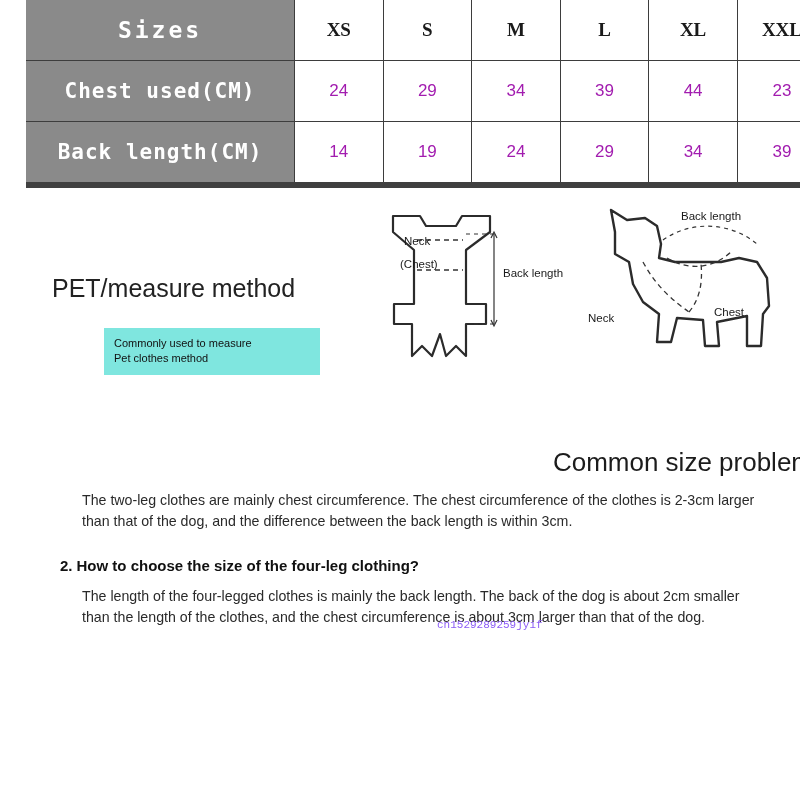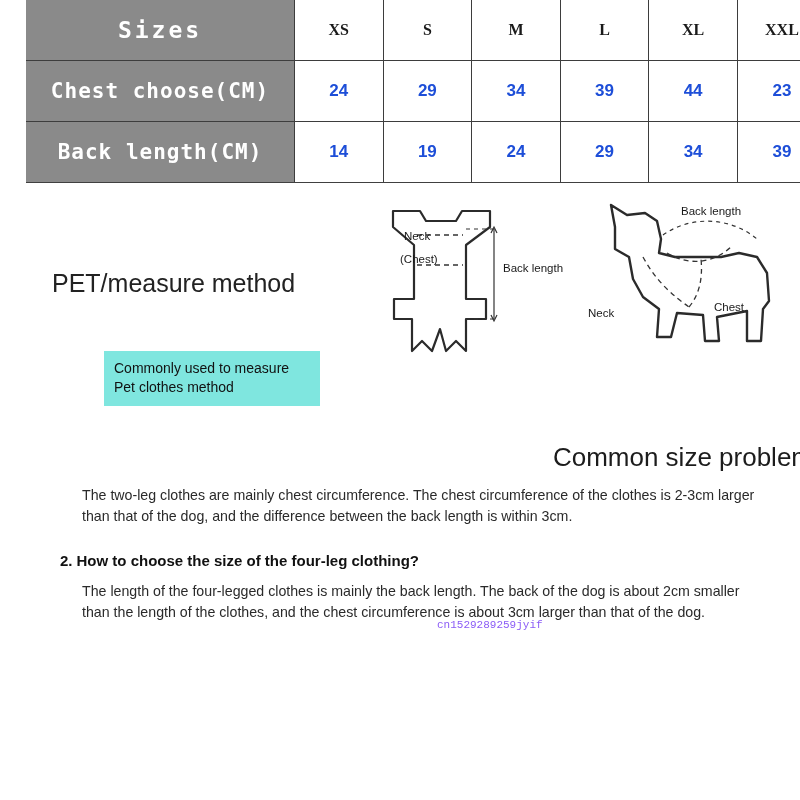--- a/index.html
+++ b/index.html
@@ -41,57 +41,57 @@
     font-size: 21px;
     letter-spacing: 1px;
     width: 266px;
     border-left: none;
   }
   .size-table tr:first-child td:first-child {
     font-size: 23px;
     letter-spacing: 3px;
   }
   .size-table tr:first-child td {
-    font-size: 16px;
+    font-size: 19px;
   }
   .size-table tr:first-child td:not(:first-child) {
     font-family: "Liberation Serif", serif;
     font-weight: bold;
   }
   .size-table td.val {
     background: #ffffff;
-    color: #1d4ed8;
+    color: #a21caf;
     font-size: 17px;
-    font-weight: bold;
+    font-weight: normal;
   }
   .size-table tr:first-child td { border-top: none; }
-  .size-table tr:last-child td { border-bottom: 1px solid #404040; }
+  .size-table tr:last-child td { border-bottom: 6px solid #404040; }
   .size-table td:last-child { border-right: none; }
 
   
   .method-section {
     position: relative;
     height: 245px;
   }
   .method-title {
     position: absolute;
     left: 26px;
     top: 86px;
     font-size: 25px;
     color: #222222;
     font-family: "Liberation Sans", sans-serif;
   }
   .method-note {
     position: absolute;
     left: 78px;
-    top: 168px;
+    top: 140px;
     width: 216px;
     background: #7fe6df;
     padding: 8px 10px 9px 10px;
-    font-size: 14px;
+    font-size: 11px;
     line-height: 1.35;
     color: #111111;
     box-sizing: border-box;
   }
 
   .figure-shirt {
     position: absolute;
     left: 322px;
     top: 16px;
     width: 190px;
@@ -154,21 +154,21 @@
       <tr>
         <td>Sizes</td>
         <td>XS</td>
         <td>S</td>
         <td>M</td>
         <td>L</td>
         <td>XL</td>
         <td>XXL</td>
       </tr>
       <tr>
-        <td>Chest choose(CM)</td>
+        <td>Chest used(CM)</td>
         <td class="val">24</td>
         <td class="val">29</td>
         <td class="val">34</td>
         <td class="val">39</td>
         <td class="val">44</td>
         <td class="val">23</td>
       </tr>
       <tr>
         <td>Back length(CM)</td>
         <td class="val">14</td>

